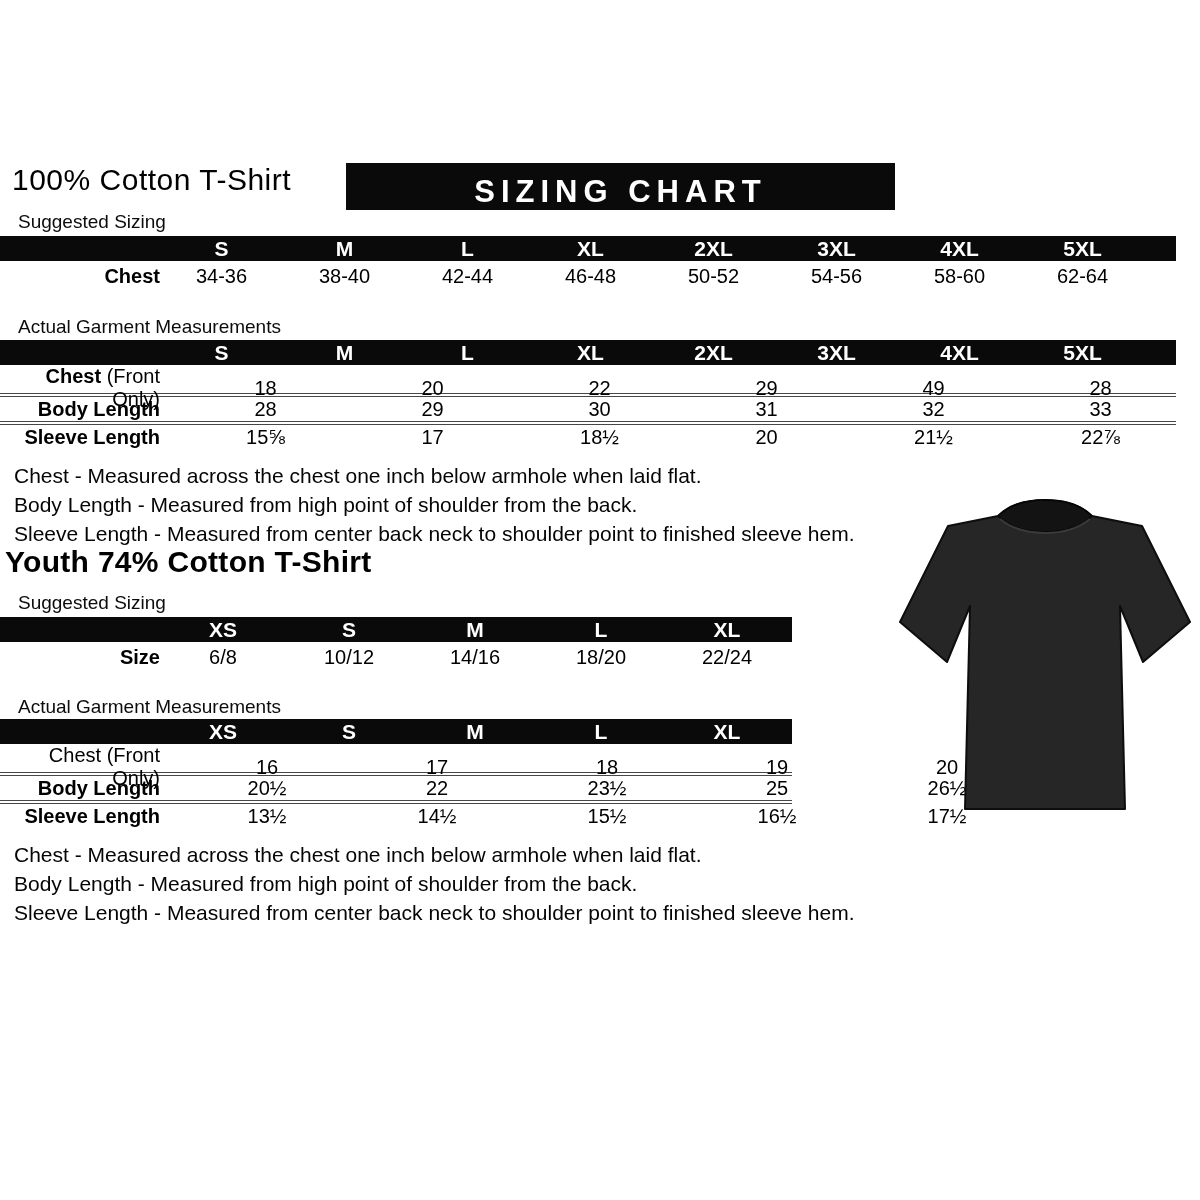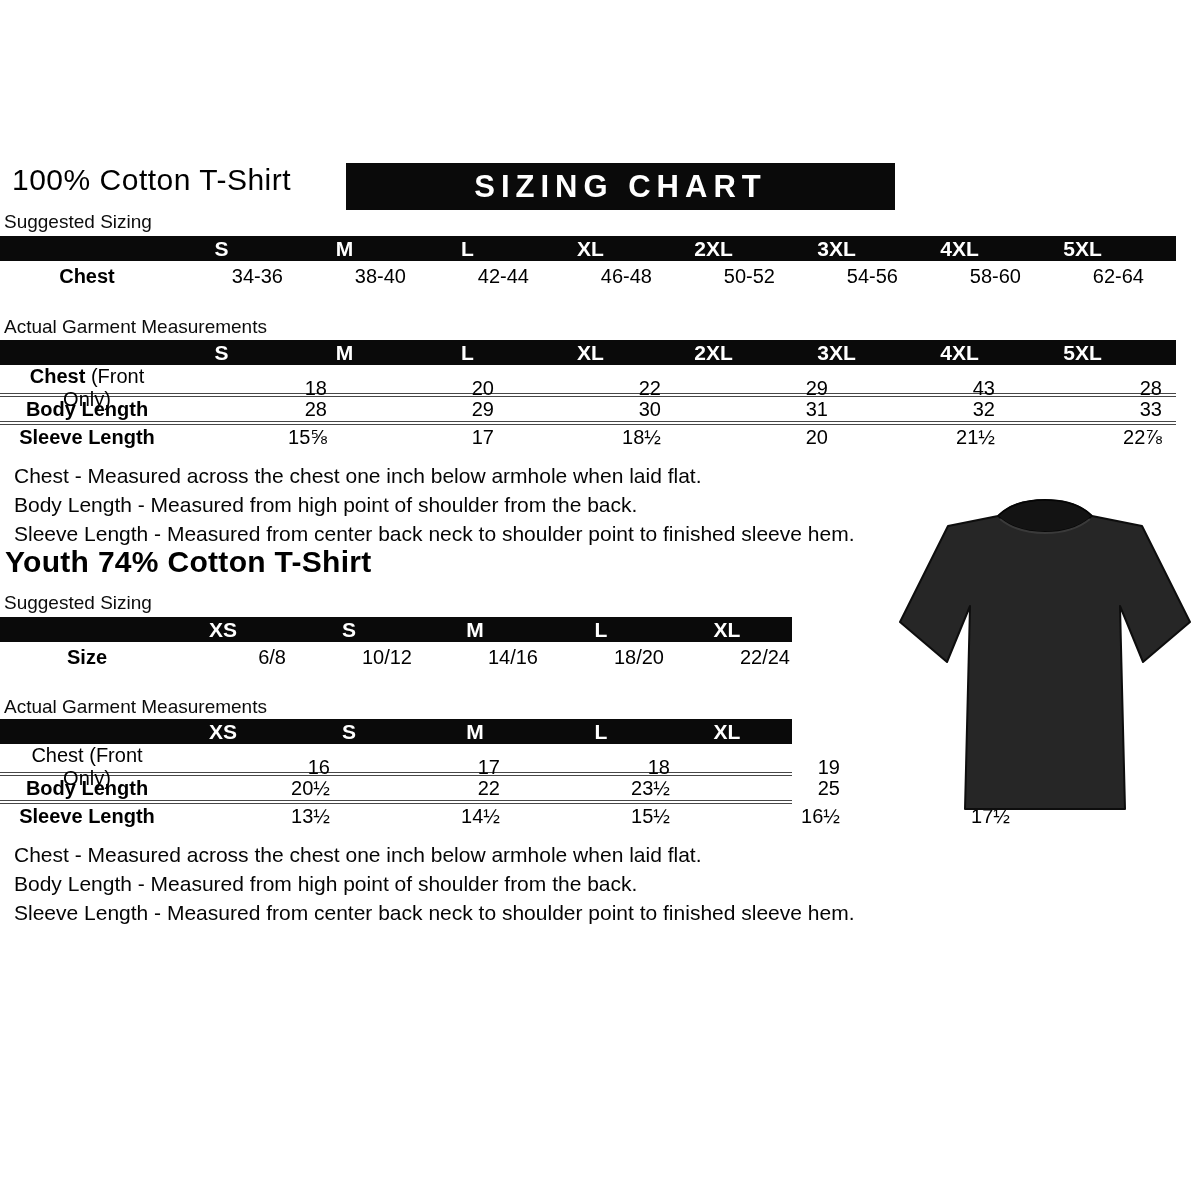--- a/index.html
+++ b/index.html
@@ -3,37 +3,37 @@
 <meta charset="utf-8">
 <style>
   html,body{margin:0;padding:0;background:#fff;}
   .canvas{
     position:relative;width:1200px;height:1016px;background:#ffffff;overflow:hidden;
     font-family:"Liberation Sans","DejaVu Sans",sans-serif;color:#000;
   }
   .title{position:absolute;left:12px;top:163px;font-size:30px;font-weight:400;letter-spacing:0.5px;}
   .banner{
     position:absolute;left:346px;top:163px;width:549px;height:47px;background:#0a0a0a;
-    color:#fff;display:flex;align-items:center;justify-content:center;
+    color:#fff;display:flex;align-items:flex-end;justify-content:center;
     font-weight:bold;font-size:31px;letter-spacing:6px;
   }
-  .sec{position:absolute;left:4px;font-size:19px;color:#0c0c0c;}
+  .sec{position:absolute;left:18px;font-size:19px;color:#0c0c0c;}
   .youth-title{position:absolute;left:5px;top:545px;font-size:30px;font-weight:bold;letter-spacing:0.3px;}
 
   .tbl{position:absolute;left:0;}
   .thead,.trow{display:grid;align-items:center;}
   .adult .thead,.adult .trow{grid-template-columns:160px repeat(8,123px);width:1176px;}
   .youth .thead,.youth .trow{grid-template-columns:160px repeat(5,126px);width:792px;}
   .thead{background:#0a0a0a;color:#fff;font-weight:bold;font-size:21px;height:25px;}
   .hcell{text-align:center;line-height:25px;}
   .trow{font-size:20px;height:30px;}
   .mrow{height:28px;box-sizing:border-box;gap:44px;}
   .mrow + .mrow{border-top:4px double #474747;}
-  .cell{text-align:right;}
-  .cell.lbl{text-align:center;padding-left:14px;font-weight:bold;}
+  .cell{text-align:center;}
+  .cell.lbl{text-align:right;padding-left:14px;font-weight:bold;}
   .cell.lbl .sfx{font-weight:400;}
   .cell.lbl.plain{font-weight:400;}
 
   .notes{position:absolute;left:14px;font-size:21px;line-height:29px;color:#050505;}
 
   .tshirt{position:absolute;left:890px;top:474px;width:310px;height:345px;}
 </style>
 </head>
 <body>
 
@@ -84,21 +84,21 @@
       <div class="hcell">3XL</div>
       <div class="hcell">4XL</div>
       <div class="hcell">5XL</div>
     </div>
     <div class="trow mrow">
       <div class="cell lbl"><span>Chest</span><span class="sfx"> (Front Only)</span></div>
       <div class="cell">18</div>
       <div class="cell">20</div>
       <div class="cell">22</div>
       <div class="cell">29</div>
-      <div class="cell">43</div>
+      <div class="cell">49</div>
       <div class="cell">28</div>
       <div class="cell">30</div>
       <div class="cell">32</div>
     </div>
     <div class="trow mrow">
       <div class="cell lbl"><span>Body Length</span><span class="sfx"></span></div>
       <div class="cell">28</div>
       <div class="cell">29</div>
       <div class="cell">30</div>
       <div class="cell">31</div>

